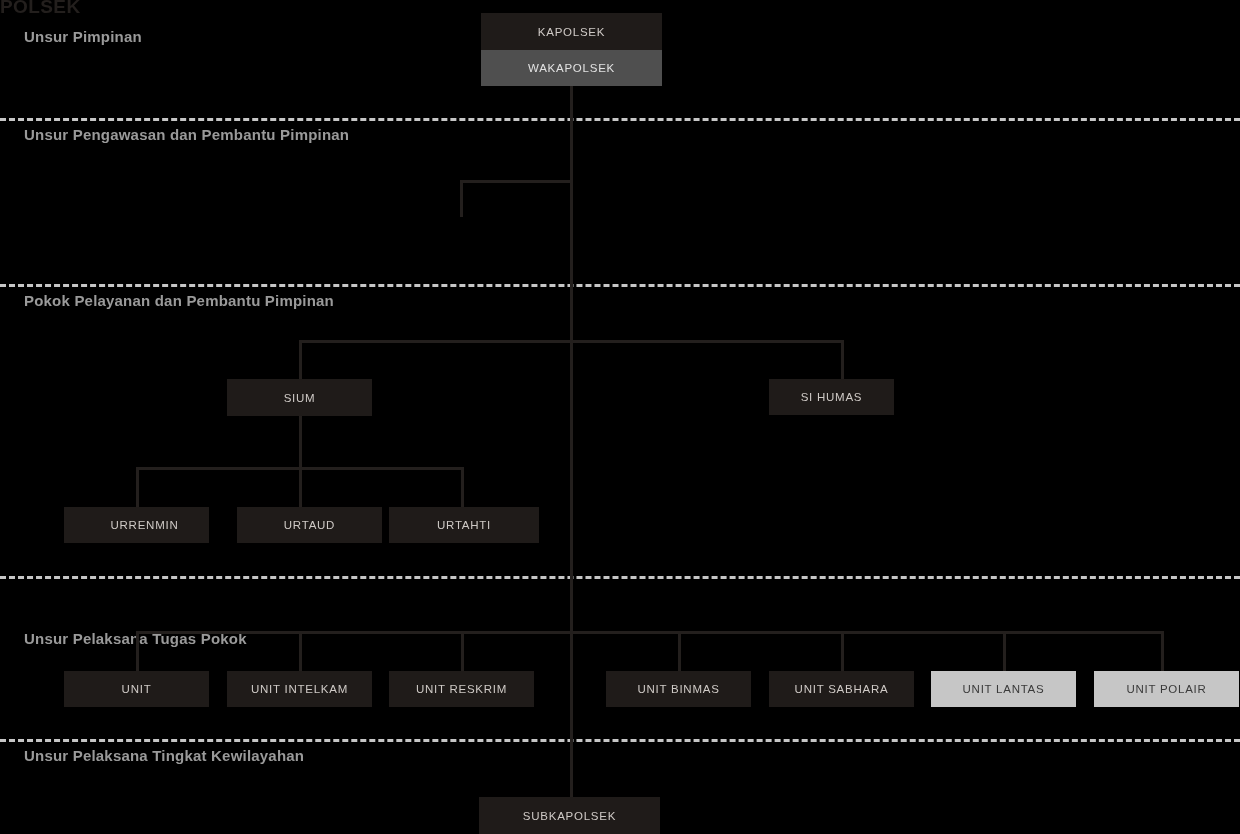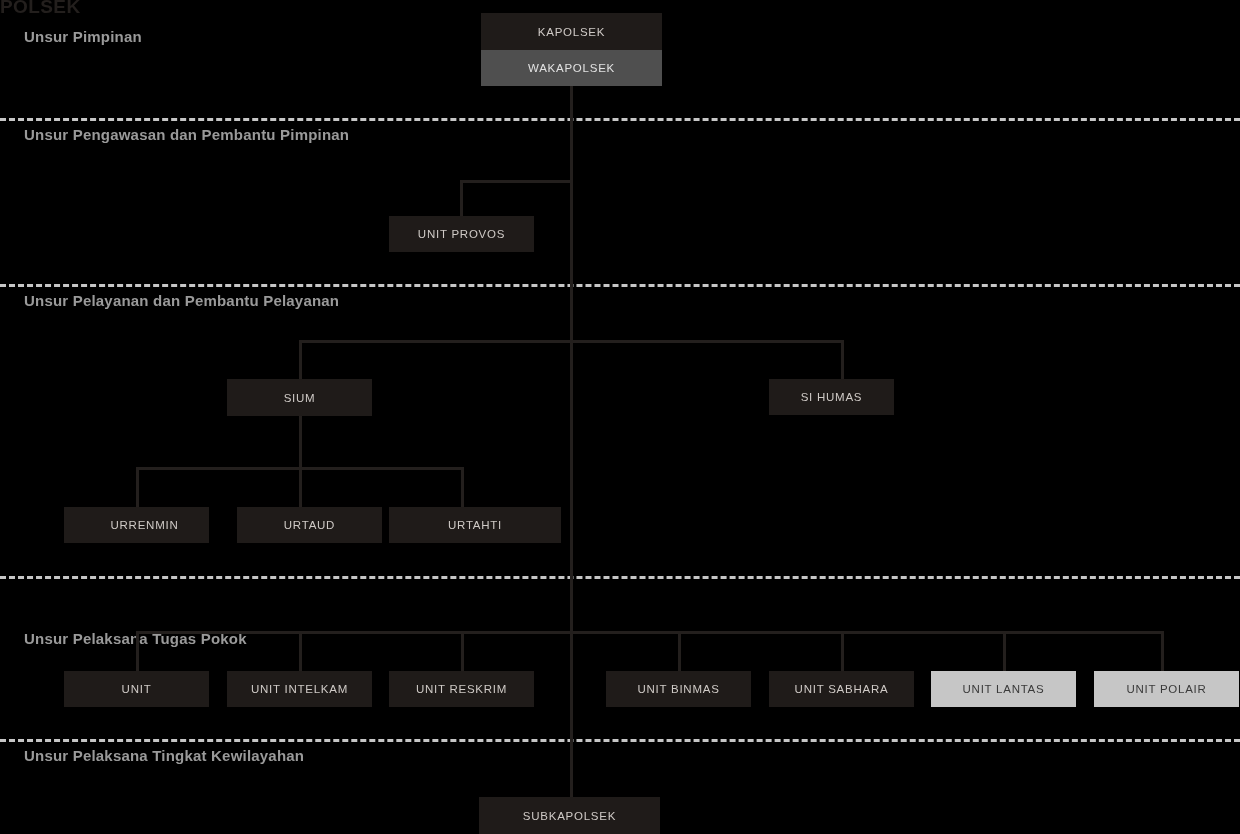--- a/index.html
+++ b/index.html
@@ -94,21 +94,21 @@
 </style>
 </head>
 <body>
 
 <div id="chart-root">
 
   <div class="page-title">POLSEK</div>
 
   <div class="section-label" style="top:28px;">Unsur Pimpinan</div>
   <div class="section-label" style="top:126px;">Unsur Pengawasan dan Pembantu Pimpinan</div>
-  <div class="section-label" style="top:292px;">Unsur Pelayanan dan Pembantu Pelayanan</div>
+  <div class="section-label" style="top:292px;">Pokok Pelayanan dan Pembantu Pimpinan</div>
   <div class="section-label" style="top:584px;margin-top:46px;">Unsur Pelaksana Tugas Pokok</div>
   <div class="section-label" style="top:747px;">Unsur Pelaksana Tingkat Kewilayahan</div>
 
   <div class="divider" style="top:118px;"></div>
   <div class="divider" style="top:284px;"></div>
   <div class="divider" style="top:576px;"></div>
   <div class="divider" style="top:739px;"></div>
 
   <div class="trunk" style="left:570px; top:85px;  height:712px;"></div>
 
@@ -130,28 +130,27 @@
   <div class="line-v" style="left:299px;  top:631px; height:40px;"></div>
   <div class="line-v" style="left:461px;  top:631px; height:40px;"></div>
   <div class="line-v" style="left:678px;  top:631px; height:40px;"></div>
   <div class="line-v" style="left:841px;  top:631px; height:40px;"></div>
   <div class="line-v" style="left:1003px; top:631px; height:40px;"></div>
   <div class="line-v" style="left:1161px; top:631px; height:40px;"></div>
 
   <div class="node dark" style="left:481px; top:13px;  width:181px; height:37px;">KAPOLSEK</div>
   <div class="node mid" style="left:481px; top:50px;  width:181px; height:36px;">WAKAPOLSEK</div>
 
-  <div class="node dark" style="left:389px; top:216px; width:145px; height:36px;">UNIT PROVOS</div>
 
   <div class="node dark" style="left:227px; top:379px; width:145px; height:37px;">SIUM</div>
   <div class="node dark" style="left:769px; top:379px; width:125px; height:36px;">SI HUMAS</div>
 
   <div class="node dark" style="left:64px;  top:507px; width:145px; height:36px;padding-left:16px;">URRENMIN</div>
   <div class="node dark" style="left:237px; top:507px; width:145px; height:36px;">URTAUD</div>
-  <div class="node dark" style="left:389px; top:507px; width:172px; height:36px;">URTAHTI</div>
+  <div class="node dark" style="left:389px; top:507px; width:150px; height:36px;">URTAHTI</div>
 
   <div class="node dark" style="left:64px;   top:671px; width:145px; height:36px;">UNIT</div>
   <div class="node dark" style="left:227px;  top:671px; width:145px; height:36px;">UNIT INTELKAM</div>
   <div class="node dark" style="left:389px;  top:671px; width:145px; height:36px;">UNIT RESKRIM</div>
   <div class="node dark" style="left:606px;  top:671px; width:145px; height:36px;">UNIT BINMAS</div>
   <div class="node dark" style="left:769px;  top:671px; width:145px; height:36px;">UNIT SABHARA</div>
   <div class="node light" style="left:931px;  top:671px; width:145px; height:36px;">UNIT LANTAS</div>
   <div class="node light" style="left:1094px; top:671px; width:145px; height:36px;">UNIT POLAIR</div>
 
   <div class="node dark" style="left:479px; top:797px; width:181px; height:37px;">SUBKAPOLSEK</div>

